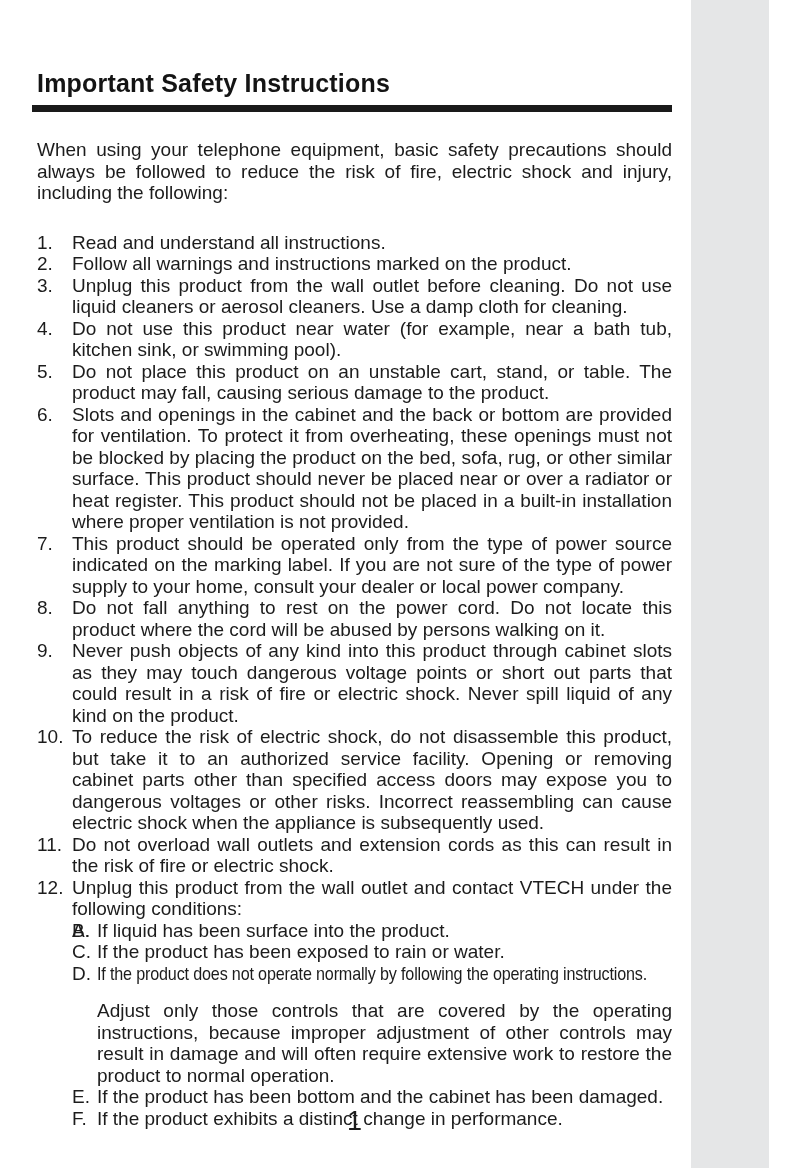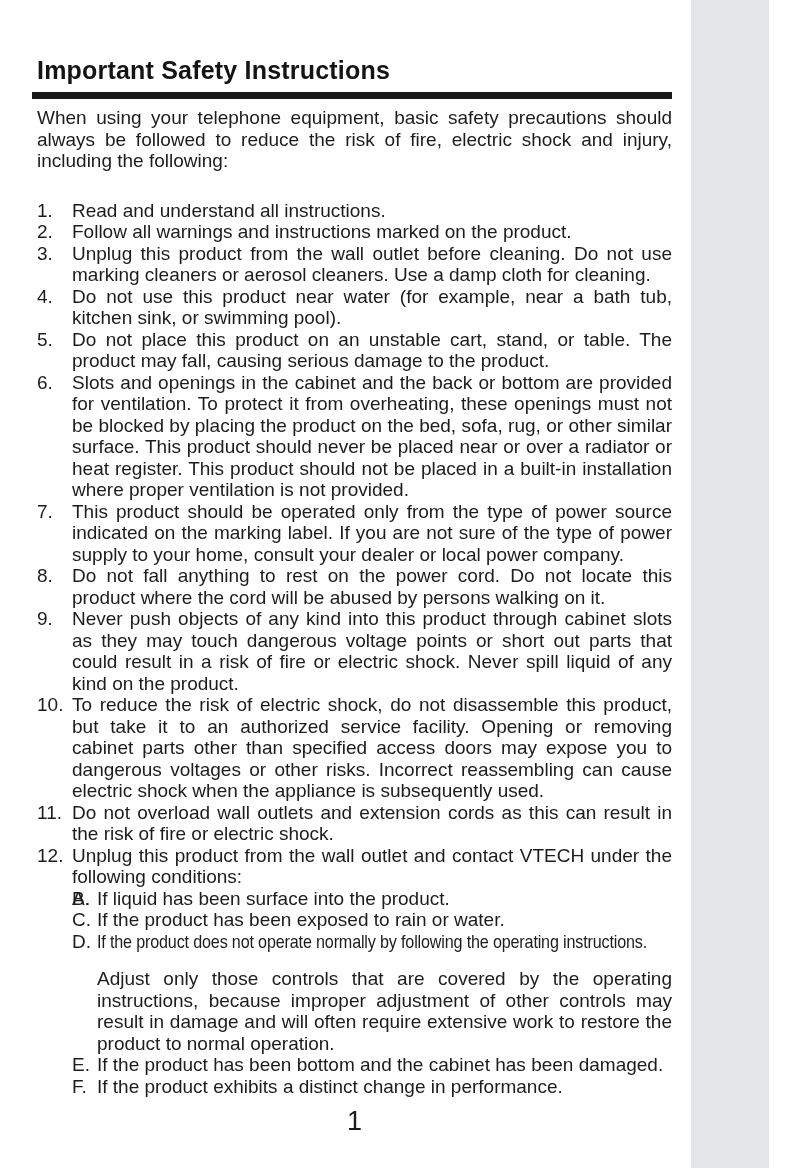--- a/index.html
+++ b/index.html
@@ -19,21 +19,21 @@
     position: absolute;
     left: 691px;
     top: 0;
     width: 78px;
     height: 1168px;
     background: #e5e6e7;
   }
   .content {
     position: absolute;
     left: 37px;
-    top: 58px;
+    top: 71px;
     width: 635px;
   }
   .title {
     margin: 0;
     font-size: 25px;
     line-height: 25px;
     font-weight: bold;
     color: #141414;
     letter-spacing: 0.2px;
   }
@@ -42,21 +42,21 @@
     background: #1a1a1a;
     width: 640px;
     margin-left: -5px;
     margin-top: 9px;
   }
   .body-text {
     font-size: 19px;
     line-height: 21.5px;
   }
   .intro {
-    margin: 8px 0 0 0;
+    margin: 27px 0 0 0;
     text-align: justify;
   }
   .safety-list {
     margin-top: 28px;
   }
   .item {
     position: relative;
     padding-left: 35px;
     text-align: justify;
   }
@@ -113,21 +113,21 @@
     <div class="item">
       <span class="num">1.</span>
       <span>Read and understand all instructions.</span>
     </div>
     <div class="item">
       <span class="num">2.</span>
       <span>Follow all warnings and instructions marked on the product.</span>
     </div>
     <div class="item">
       <span class="num">3.</span>
-      <span>Unplug this product from the wall outlet before cleaning. Do not use marking cleaners or aerosol cleaners. Use a damp cloth for cleaning.</span>
+      <span>Unplug this product from the wall outlet before cleaning. Do not use liquid cleaners or aerosol cleaners. Use a damp cloth for cleaning.</span>
     </div>
     <div class="item">
       <span class="num">4.</span>
       <span>Do not use this product near water (for example, near a bath tub, kitchen sink, or swimming pool).</span>
     </div>
     <div class="item">
       <span class="num">5.</span>
       <span>Do not place this product on an unstable cart, stand, or table. The product may fall, causing serious damage to the product.</span>
     </div>
     <div class="item">

